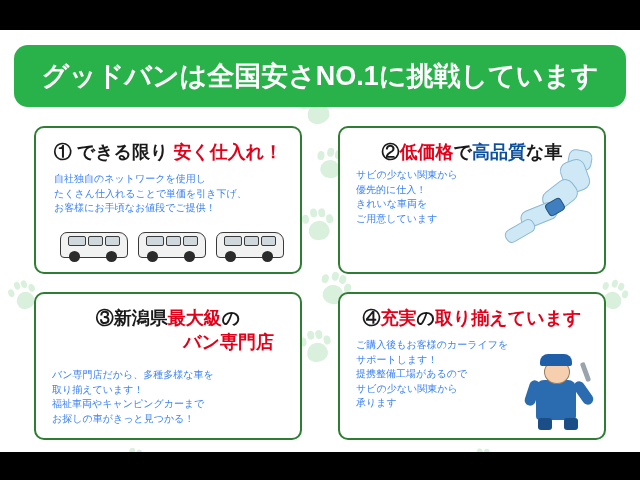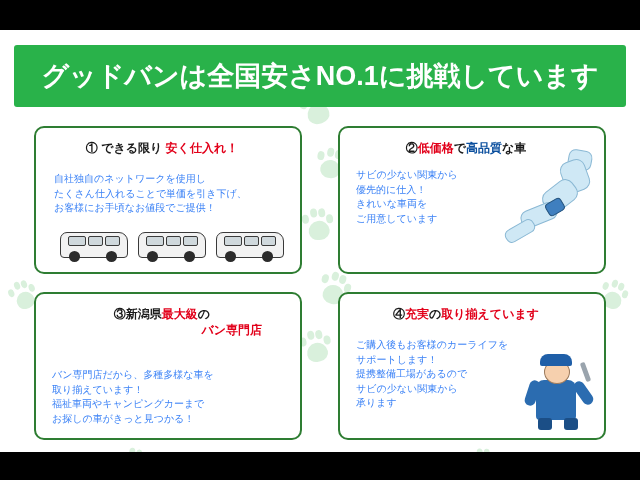--- a/index.html
+++ b/index.html
@@ -46,21 +46,21 @@
   }
 
   
   .banner {
     position: absolute;
     left: 14px;
     top: 15px;
     width: 612px;
     height: 62px;
     background: #29b24a;
-    border-radius: 3px;
+    border-radius: 14px;
     display: flex;
     align-items: center;
     justify-content: center;
   }
   .banner-text {
     color: #ffffff;
     font-size: 27px;
     font-weight: bold;
     letter-spacing: 0px;
     white-space: nowrap;
@@ -75,24 +75,24 @@
     box-sizing: border-box;
   }
   #box1 { left: 34px;  top: 96px;  width: 268px; height: 148px; }
   #box2 { left: 338px; top: 96px;  width: 268px; height: 148px; }
   #box3 { left: 34px;  top: 262px; width: 268px; height: 148px; }
   #box4 { left: 338px; top: 262px; width: 268px; height: 148px; }
 
   .box-title {
     position: absolute;
     left: 0;
-    right: 12px;
+    right: 0;
     top: 12px;
     text-align: center;
-    font-size: 12px;
+    font-size: 18px;
     font-weight: bold;
     color: #1a1a1a;
     white-space: nowrap;
   }
   .hl-red { color: #e2001a; }
   .hl-blue { color: #0b4f9e; }
 
   .box-title.two-line {
     line-height: 1.35;
   }

